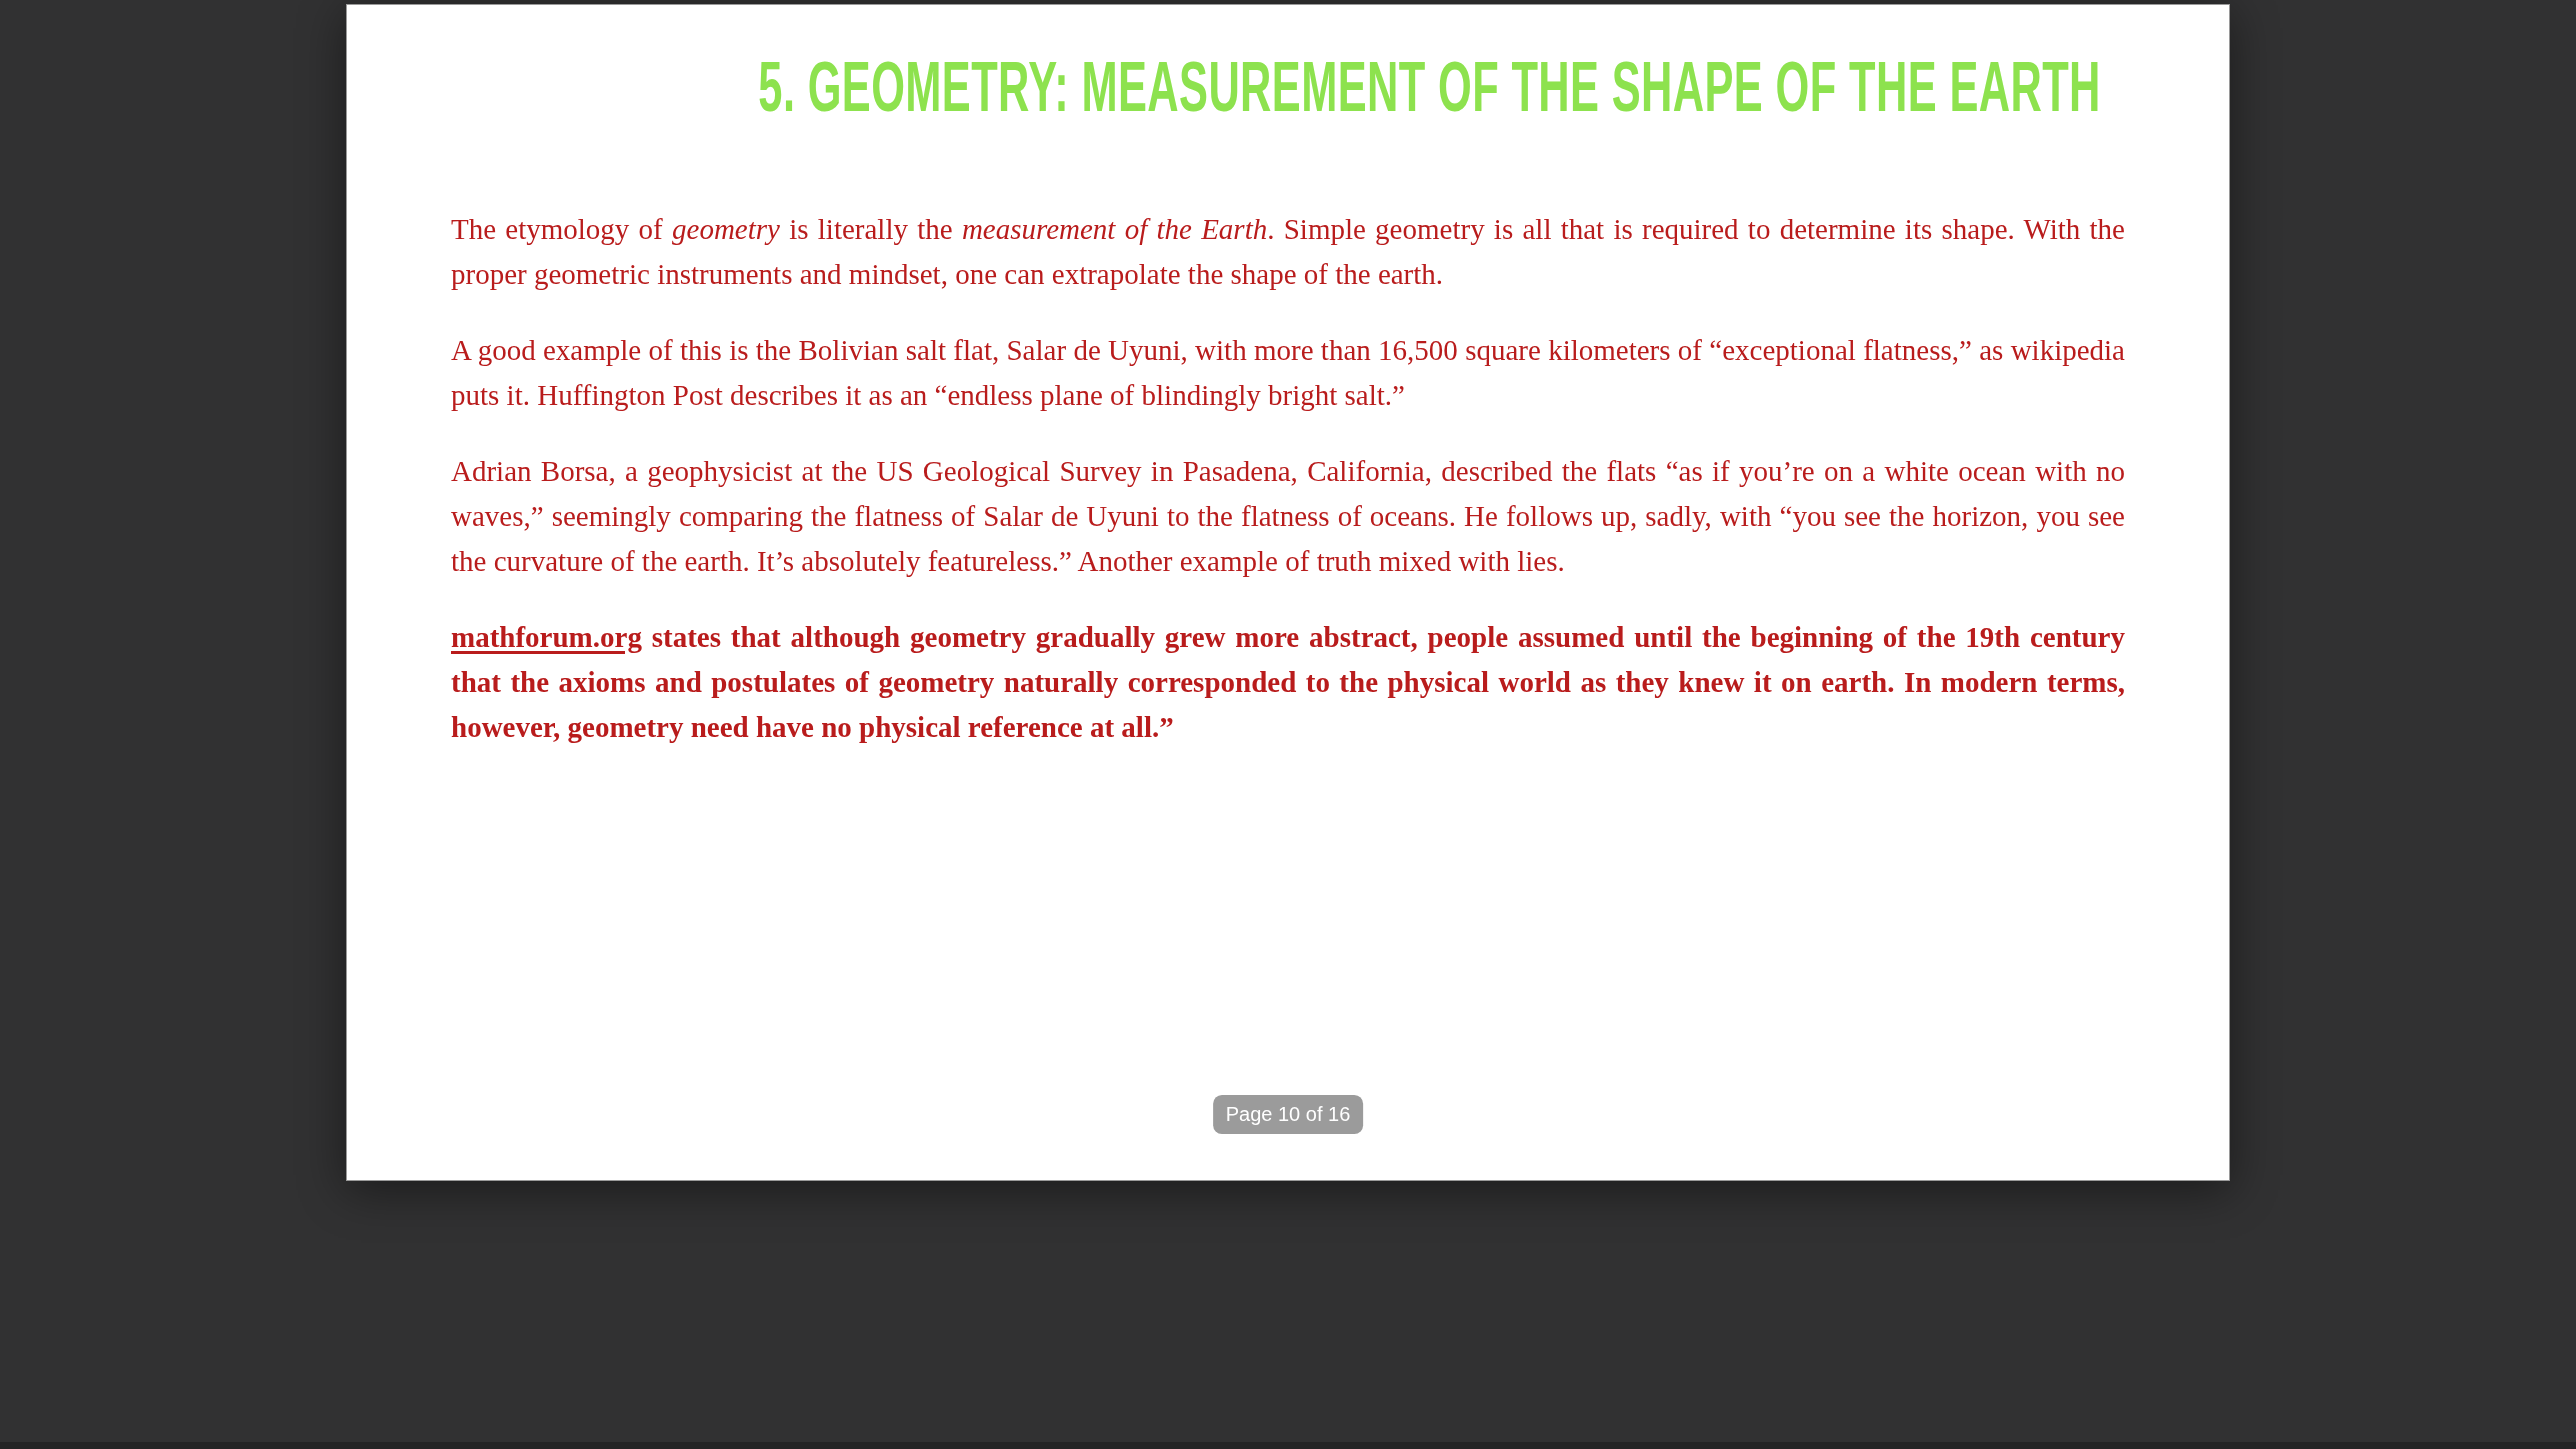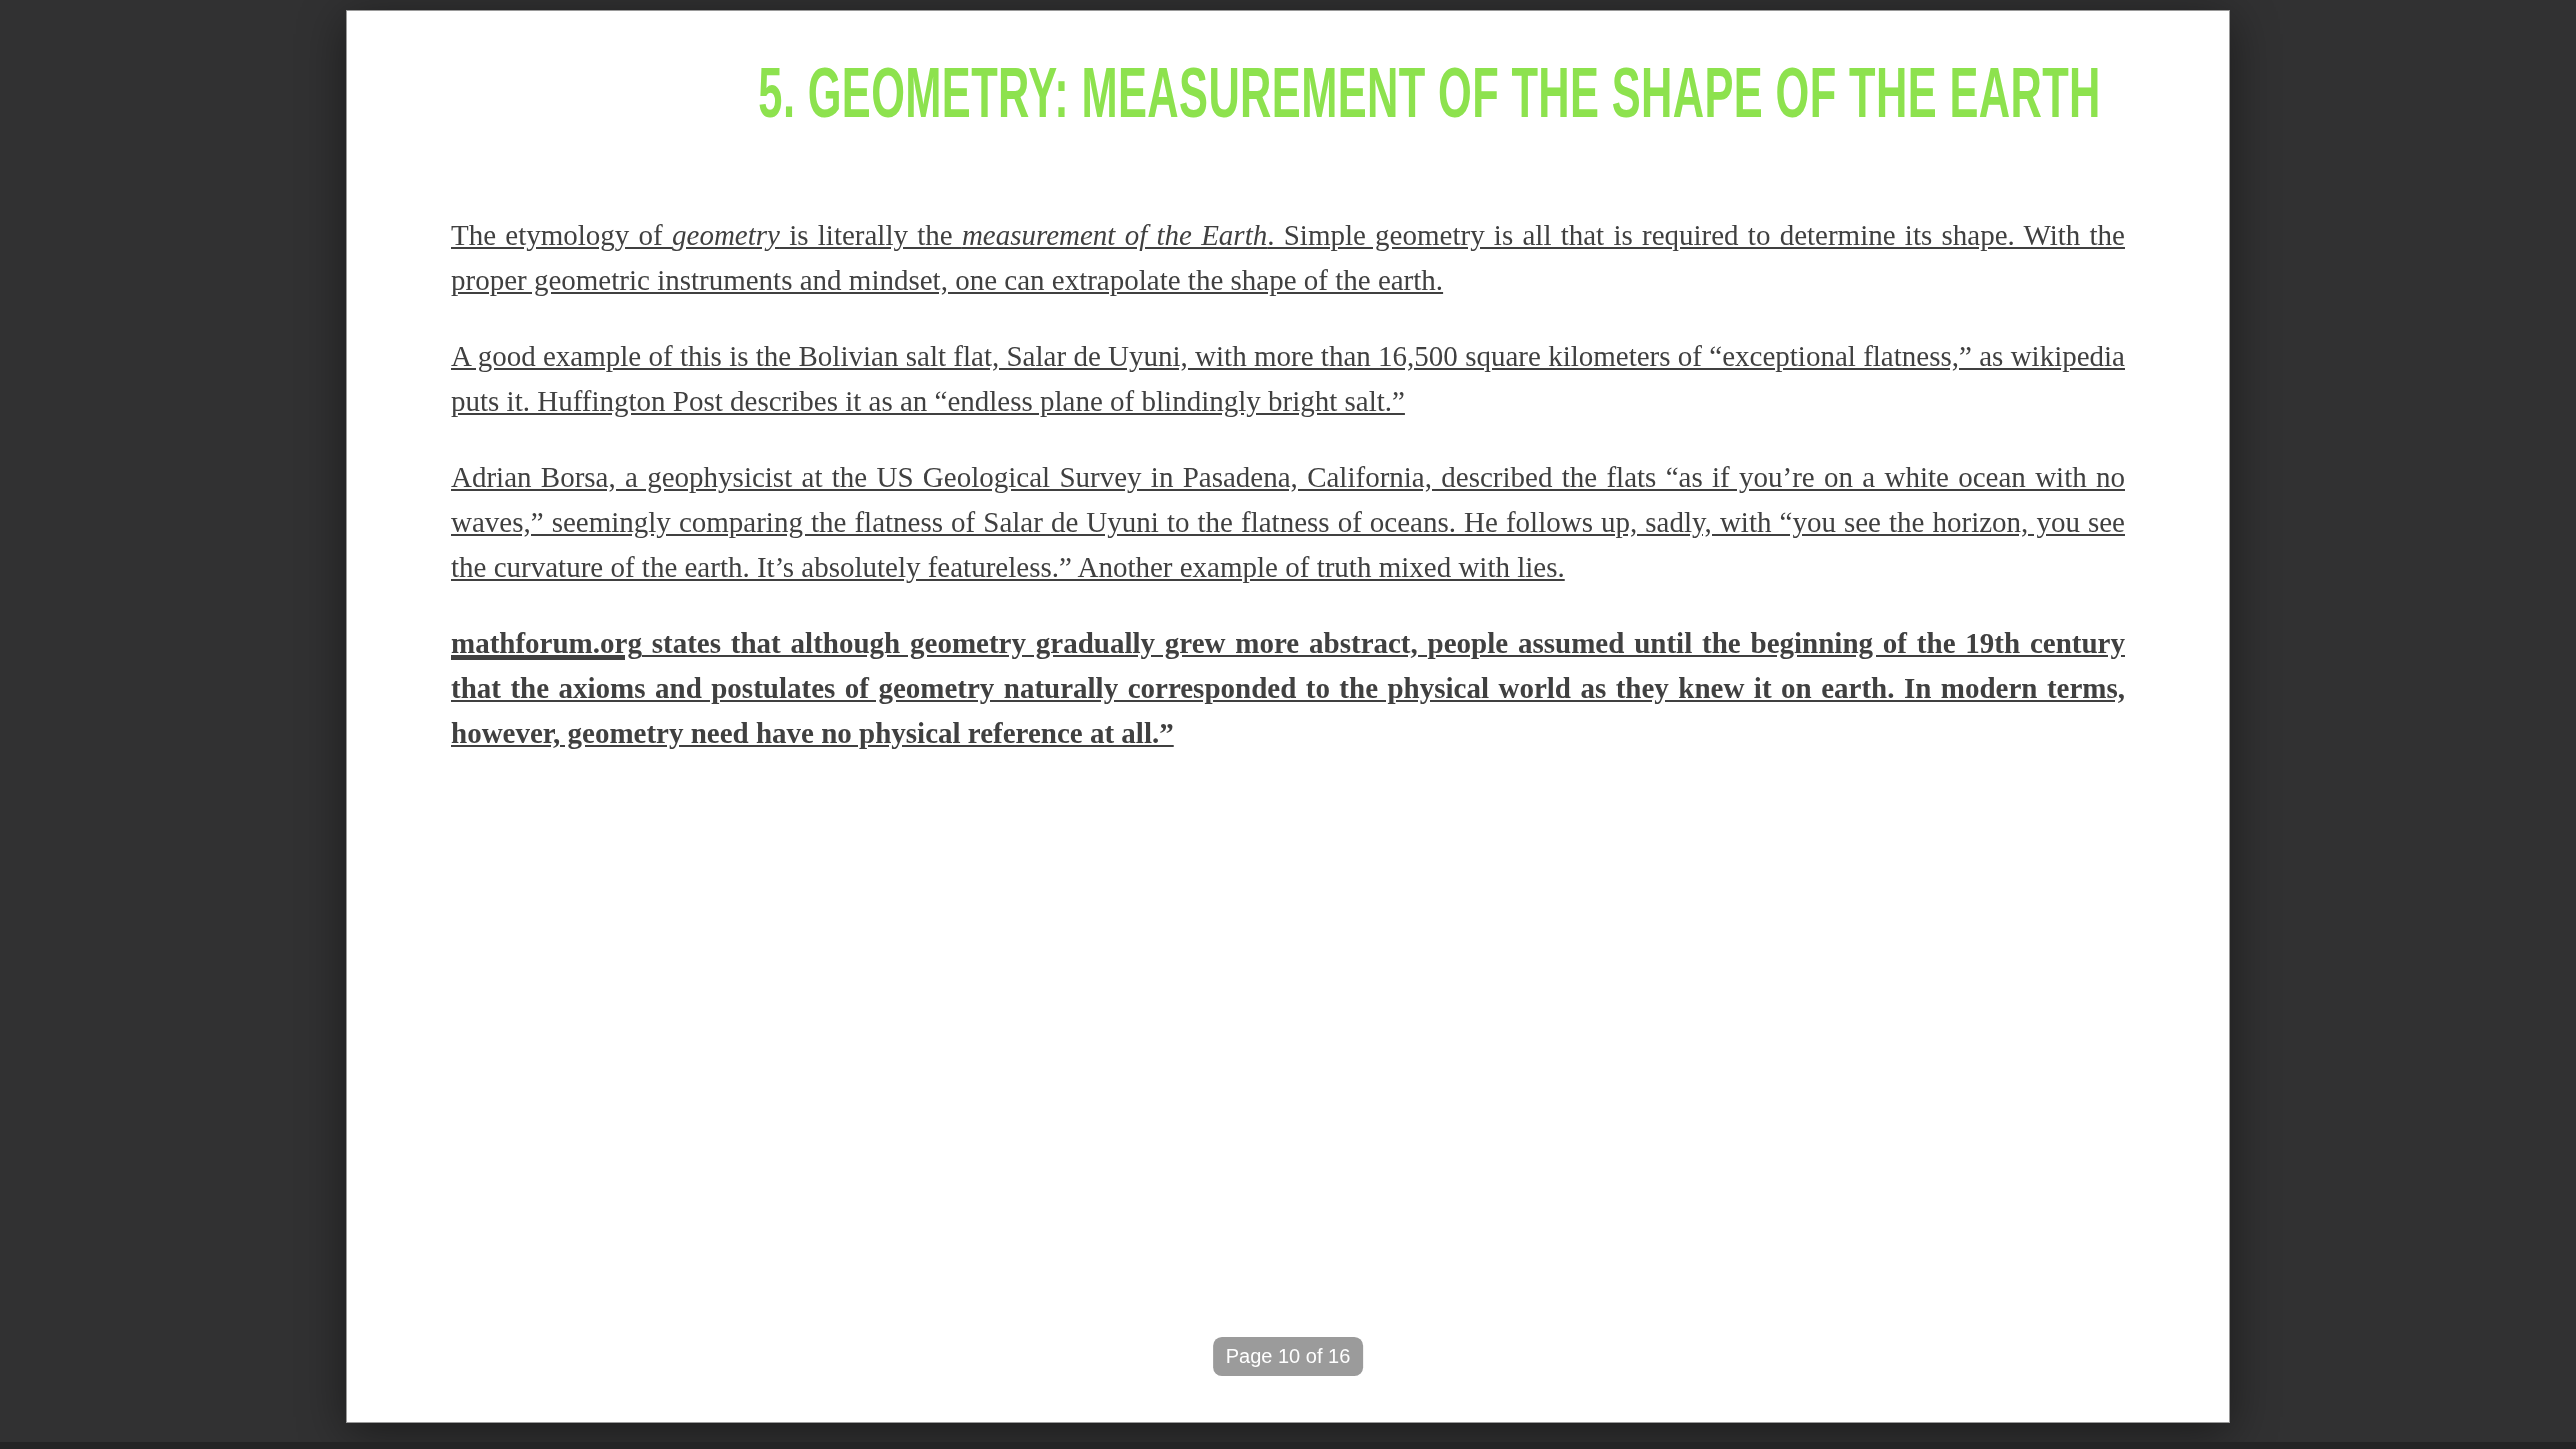--- a/index.html
+++ b/index.html
@@ -2,21 +2,21 @@
 <html style="font-size:10px"><head>
 <meta charset="utf-8">
 <style>
   html,body{margin:0;padding:0;}
   body{
     width:2576px;height:1449px;position:relative;overflow:hidden;
     background:#313132;
     font-family:"Liberation Serif", serif;
   }
   .page{
-    position:absolute;left:346px;top:10px;width:1884px;height:1413px;
+    position:absolute;left:346px;top:4px;width:1884px;height:1177px;
     background:#ffffff;
     border:1.3px solid #9a9a9a;
     box-shadow:0 8.8px 44px rgba(0,0,0,0.45);
     box-sizing:border-box;
   }
   .title-wrap{
     margin-top:44px;
     width:100%;
     text-align:center;
   }
@@ -32,23 +32,22 @@
     letter-spacing:0.6px;
     color:#8DE24E;
   }
   .content{
     margin:81px 104px 0 104px;
   }
   .content p{
     margin:0 0 31px 0;
     font-size:29px;
     line-height:45px;
-    color:#404040;
+    color:#b91c1c;
     text-align:justify;
-    text-decoration:underline;
   }
   .content p.bold{
     font-weight:700;
   }
   .content em{font-style:italic;}
   .seg-link{
     text-decoration:underline;
     text-decoration-thickness:3.1px;
     text-underline-offset:4.4px;
   }

